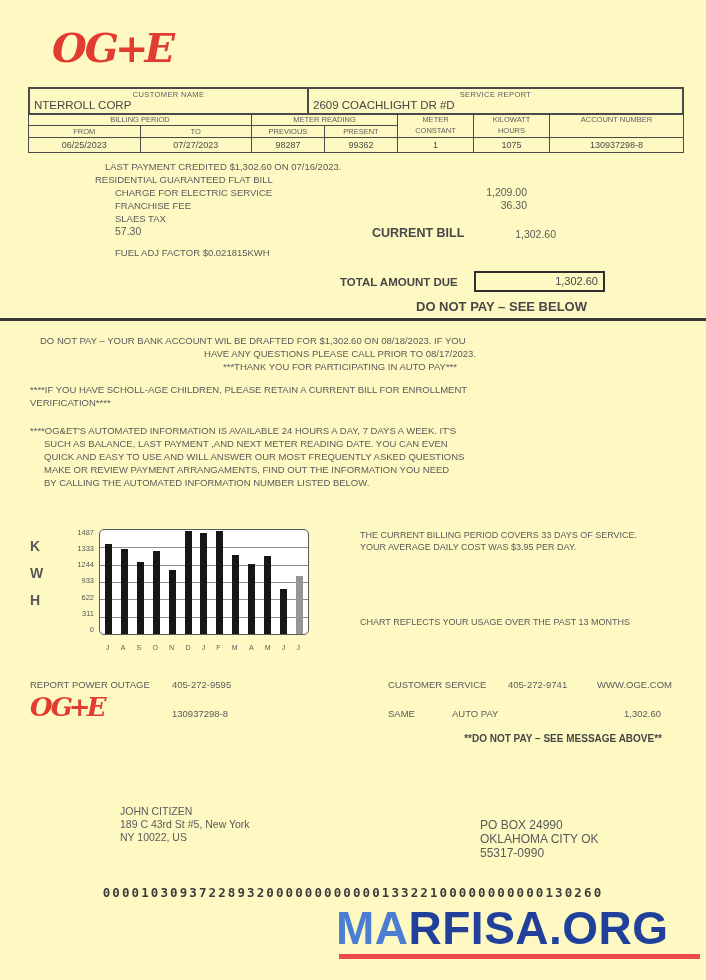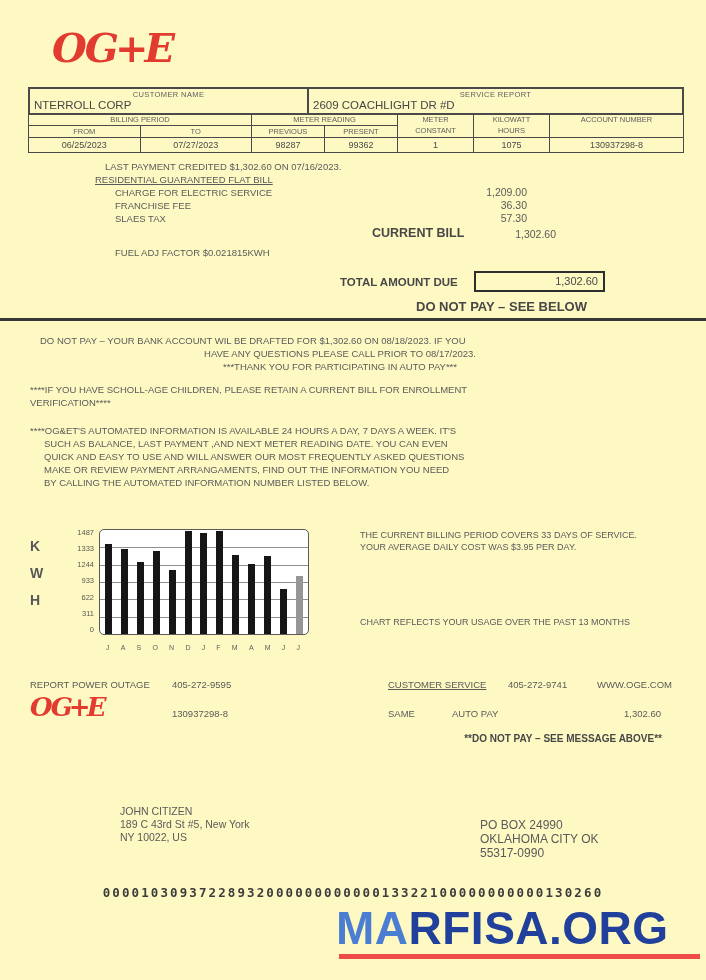--- a/index.html
+++ b/index.html
@@ -133,32 +133,32 @@
             <div class="cellval">1075</div>
           </td>
       <td>
             <div class="cellval">130937298-8</div>
           </td>
     </tr>
   </tbody>
     </table>
 
   <div class="abs t9 line" style="left:105px;top:160px;">LAST PAYMENT CREDITED $1,302.60 ON 07/16/2023.</div>
-  <div class="abs t9 line" style="left:95px;top:173px;text-decoration:underline;">RESIDENTIAL GUARANTEED FLAT BILL</div>
+  <div class="abs t9 line" style="left:95px;top:173px;">RESIDENTIAL GUARANTEED FLAT BILL</div>
 
   <div class="abs" style="left:115px;top:186px;width:412px;">
     <div class="line t9" style="display:flex;justify-content:space-between;">
       <span>CHARGE FOR ELECTRIC SERVICE</span>
       <span class="t10">1,209.00</span>
     </div>
     <div class="line t9" style="display:flex;justify-content:space-between;">
       <span>FRANCHISE FEE</span>
       <span class="t10">36.30</span>
     </div>
-    <div class="line t9" style="display:flex;justify-content:space-between;">
+    <div class="line t9" style="display:flex;justify-content:space-between;flex-direction:column;">
       <span>SLAES TAX</span>
       <span class="t10">57.30</span>
     </div>
   </div>
   <div class="abs bold" style="left:372px;top:226px;font-size:12.5px;">CURRENT BILL</div>
   <div class="abs t10 amountcol" style="left:460px;top:228px;width:96px;">1,302.60</div>
   <div class="abs t9 line" style="left:115px;top:246px;">FUEL ADJ FACTOR $0.021815KWH</div>
 
   <div class="abs bold" style="left:340px;top:276px;font-size:11.5px;">TOTAL AMOUNT DUE</div>
   <div class="abs totalbox" style="left:474px;top:271px;">1,302.60</div>
@@ -240,21 +240,21 @@
     </div>
 
   <div class="abs notewrap" style="left:360px;top:529px;">
     <div>THE CURRENT BILLING PERIOD COVERS 33 DAYS OF SERVICE.</div>
     <div>YOUR AVERAGE DAILY COST WAS $3.95 PER DAY.</div>
   </div>
   <div class="abs notewrap" style="left:360px;top:616px;">CHART REFLECTS YOUR USAGE OVER THE PAST 13 MONTHS</div>
 
   <div class="abs t9" style="left:30px;top:679px;">REPORT POWER OUTAGE</div>
   <div class="abs t9" style="left:172px;top:679px;">405-272-9595</div>
-  <div class="abs t9" style="left:388px;top:679px;text-decoration:underline;">CUSTOMER SERVICE</div>
+  <div class="abs t9" style="left:388px;top:679px;">CUSTOMER SERVICE</div>
   <div class="abs t9" style="left:508px;top:679px;">405-272-9741</div>
   <div class="abs t9" style="left:597px;top:679px;">WWW.OGE.COM</div>
 
   <div class="abs oge-logo oge-small"><span>OG</span><span class="plus">+</span><span>E</span></div>
   <div class="abs t9" style="left:172px;top:708px;">130937298-8</div>
   <div class="abs t9" style="left:388px;top:708px;">SAME</div>
   <div class="abs t9" style="left:452px;top:708px;">AUTO PAY</div>
   <div class="abs t9 amountcol" style="left:580px;top:708px;width:81px;">1,302.60</div>
   <div class="abs bold amountcol" style="left:440px;top:733px;width:222px;font-size:10px;">**DO NOT PAY – SEE MESSAGE ABOVE**</div>
 

